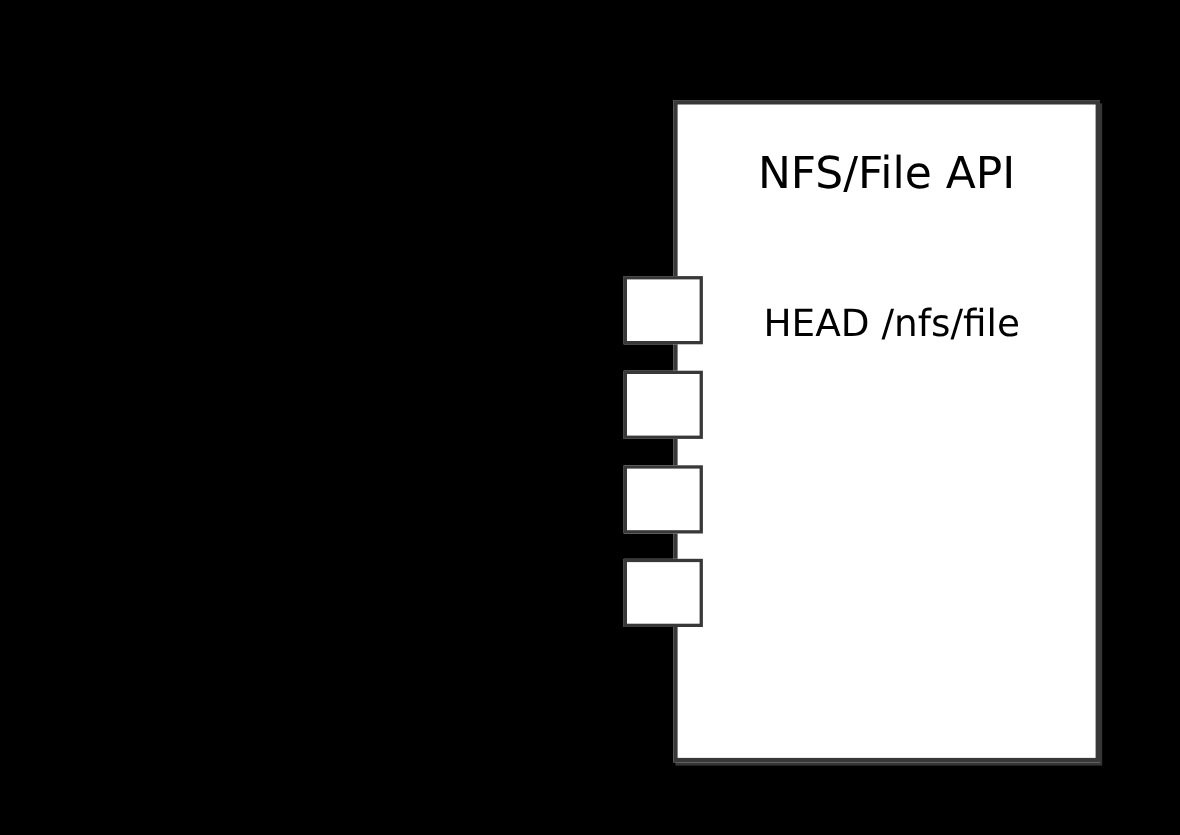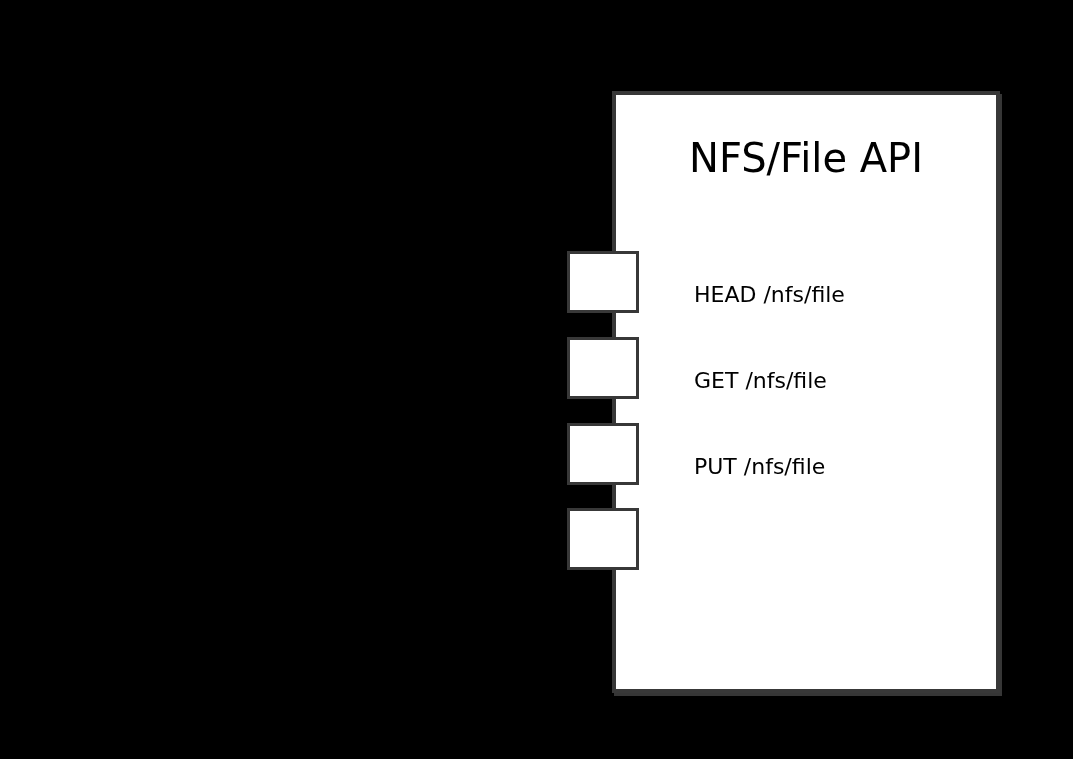--- a/index.html
+++ b/index.html
@@ -53,21 +53,21 @@
     border: 3px solid var(--border);
     z-index: 2;
   }
   .port-1 { top: 227px; }
   .port-2 { top: 313px; }
   .port-3 { top: 399px; }
   .port-4 { top: 484px; }
   .endpoint-label {
     position: absolute;
     left: 658px;
-    font-size: 22px;
+    font-size: 34px;
     line-height: 37px;
     color: var(--text);
     white-space: nowrap;
     z-index: 3;
   }
   .endpoint-1 { top: 240px; }
   .endpoint-2 { top: 326px; }
   .endpoint-3 { top: 412px; }
   .endpoint-4 { top: 496px; }
 </style>
@@ -79,16 +79,14 @@
   <div class="component">
     <div class="component-title">NFS/File API</div>
   </div>
 
   <div class="port port-1"></div>
   <div class="port port-2"></div>
   <div class="port port-3"></div>
   <div class="port port-4"></div>
 
   <div class="endpoint-label endpoint-1">HEAD /nfs/file</div>
-  <div class="endpoint-label endpoint-2">GET /nfs/file</div>
-  <div class="endpoint-label endpoint-3">PUT /nfs/file</div>
 
 </div>
 
 </body></html>

